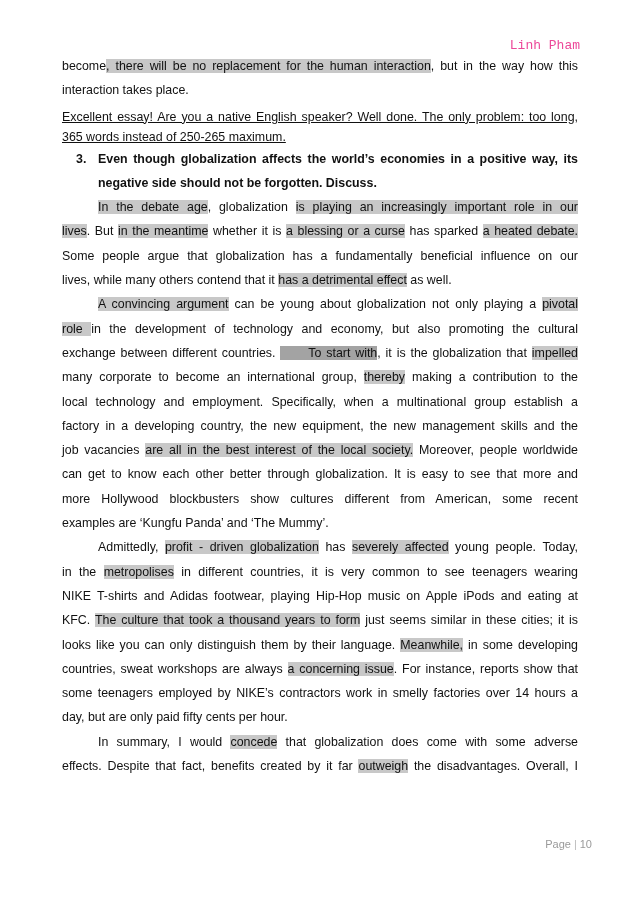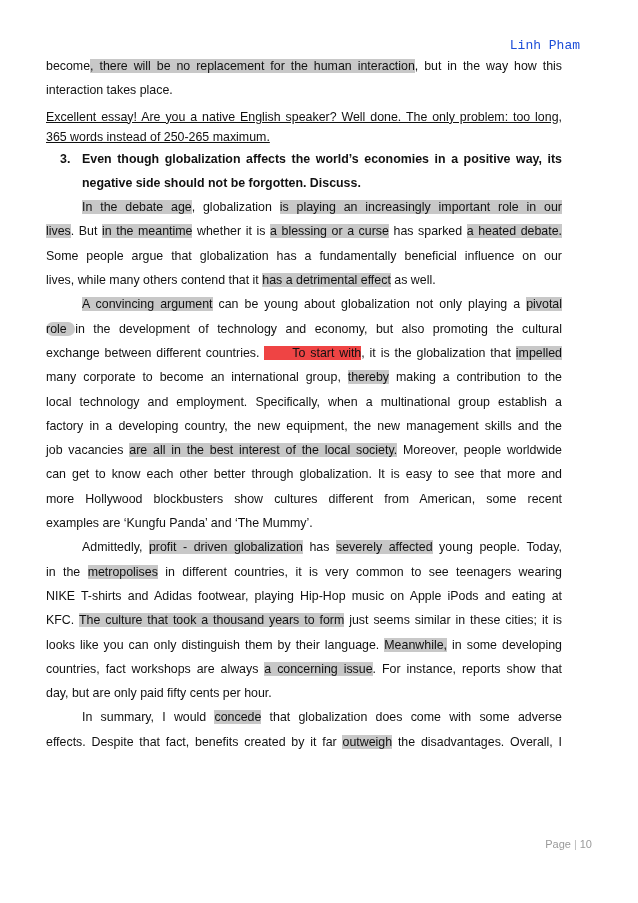--- a/index.html
+++ b/index.html
@@ -1,18 +1,18 @@
 <!DOCTYPE html>
 <html><head>
 <meta charset="utf-8">
 <style>
   html, body { margin: 0; padding: 0; background: #ffffff; }
   body { width: 638px; height: 903px; position: relative; overflow: hidden; font-family: "Liberation Sans", sans-serif; color: #111; }
-  .header-name { position: absolute; top: 38px; right: 58px; font-family: "Liberation Mono", monospace; font-size: 13px; color: #1d4ed8; }
-  .content { position: absolute; left: 46px; top: 54px; width: 516px; font-size: 12.4px; }
+  .header-name { position: absolute; top: 38px; right: 58px; font-family: "Liberation Mono", monospace; font-size: 13px; color: #ec4899; }
+  .content { position: absolute; left: 62px; top: 54px; width: 516px; font-size: 12.4px; }
   .line { height: 24.3px; line-height: 24.3px; white-space: nowrap; text-align: justify; text-align-last: justify; }
   .line.last { text-align-last: left; }
   .hl { background: #c8c8c8; }
   .note { height: 20px; line-height: 20px; text-decoration: underline; white-space: nowrap; text-align: justify; text-align-last: justify; }
   .note.last { text-align-last: left; }
   .gap-small { height: 4px; }
   .q-line { height: 24.3px; line-height: 24.3px; font-weight: bold; white-space: nowrap; padding-left: 36px; text-align: justify; text-align-last: justify; }
   .q-line.last { text-align-last: left; }
   .q-num { position: absolute; margin-left: -22px; }
   .indent { display: inline-block; width: 36px; }
@@ -40,37 +40,38 @@
   </div>
   <div id="paragraphs">
       <div>
         <div class="line"><span class="indent"></span><span class="hl" style="background: rgb(200, 200, 200);">In the debate age</span><span>, globalization </span><span class="hl" style="background: rgb(200, 200, 200);">is playing an increasingly important role in our</span></div>
         <div class="line"><span class="hl" style="background: rgb(200, 200, 200);">lives</span><span>. But </span><span class="hl" style="background: rgb(200, 200, 200);">in the meantime</span><span> whether it is </span><span class="hl" style="background: rgb(200, 200, 200);">a blessing or a curse</span><span> has sparked </span><span class="hl" style="background: rgb(200, 200, 200);">a heated debate.</span></div>
         <div class="line"><span>Some people argue that globalization has a fundamentally beneficial influence on our</span></div>
         <div class="line last"><span>lives, while many others contend that it </span><span class="hl" style="background: rgb(200, 200, 200);">has a detrimental effect</span><span> as well.</span></div>
       </div>
       <div>
         <div class="line"><span class="indent"></span><span class="hl" style="background: rgb(200, 200, 200);">A convincing argument</span><span> can be young about globalization not only playing a </span><span class="hl" style="background: rgb(200, 200, 200);">pivotal</span></div>
-        <div class="line"><span class="hl" style="background: rgb(200, 200, 200); border-radius: 7px;">role </span><span>in the development of technology and economy, but also promoting the cultural</span></div>
-        <div class="line"><span>exchange between different countries. </span><span class="hl" style="background: #ef4444; padding-left: 28px;">To start with</span><span>, it is the globalization that </span><span class="hl" style="background: rgb(200, 200, 200); margin-top: 32px;">impelled</span></div>
+        <div class="line"><span class="hl" style="background: rgb(200, 200, 200);">role </span><span>in the development of technology and economy, but also promoting the cultural</span></div>
+        <div class="line"><span>exchange between different countries. </span><span class="hl" style="background: #a3a3a3; padding-left: 28px;">To start with</span><span>, it is the globalization that </span><span class="hl" style="background: rgb(200, 200, 200); margin-top: 32px;">impelled</span></div>
         <div class="line"><span>many corporate to become an international group, </span><span class="hl" style="background: rgb(200, 200, 200);">thereby</span><span> making a contribution to the</span></div>
         <div class="line"><span>local technology and employment. Specifically, when a multinational group establish a</span></div>
         <div class="line"><span>factory in a developing country, the new equipment, the new management skills and the</span></div>
         <div class="line"><span>job vacancies </span><span class="hl" style="background: rgb(200, 200, 200);">are all in the best interest of the local society.</span><span> Moreover, people worldwide</span></div>
         <div class="line"><span>can get to know each other better through globalization. It is easy to see that more and</span></div>
         <div class="line"><span>more Hollywood blockbusters show cultures different from American, some recent</span></div>
         <div class="line last"><span>examples are ‘Kungfu Panda’ and ‘The Mummy’.</span></div>
       </div>
       <div>
         <div class="line"><span class="indent"></span><span>Admittedly, </span><span class="hl" style="background: rgb(200, 200, 200);">profit - driven globalization</span><span> has </span><span class="hl" style="background: rgb(200, 200, 200);">severely affected</span><span> young people. Today,</span></div>
         <div class="line"><span>in the </span><span class="hl" style="background: rgb(200, 200, 200);">metropolises</span><span> in different countries, it is very common to see teenagers wearing</span></div>
         <div class="line"><span>NIKE T-shirts and Adidas footwear, playing Hip-Hop music on Apple iPods and eating at</span></div>
         <div class="line"><span>KFC. </span><span class="hl" style="background: rgb(200, 200, 200);">The culture that took a thousand years to form</span><span> just seems similar in these cities; it is</span></div>
         <div class="line"><span>looks like you can only distinguish them by their language. </span><span class="hl" style="background: rgb(200, 200, 200);">Meanwhile,</span><span> in some developing</span></div>
-        <div class="line"><span>countries, fact workshops are always </span><span class="hl" style="background: rgb(200, 200, 200);">a concerning issue</span><span>. For instance, reports show that</span></div>
+        <div class="line"><span>countries, sweat workshops are always </span><span class="hl" style="background: rgb(200, 200, 200);">a concerning issue</span><span>. For instance, reports show that</span></div>
+        <div class="line"><span>some teenagers employed by NIKE’s contractors work in smelly factories over 14 hours a</span></div>
         <div class="line last"><span>day, but are only paid fifty cents per hour.</span></div>
       </div>
       <div>
         <div class="line"><span class="indent"></span><span>In summary, I would </span><span class="hl" style="background: rgb(200, 200, 200);">concede</span><span> that globalization does come with some adverse</span></div>
         <div class="line"><span>effects. Despite that fact, benefits created by it far </span><span class="hl" style="background: rgb(200, 200, 200);">outweigh</span><span> the disadvantages. Overall, I</span></div>
       </div>
     </div>
 </div>
 
 <div class="footer">

